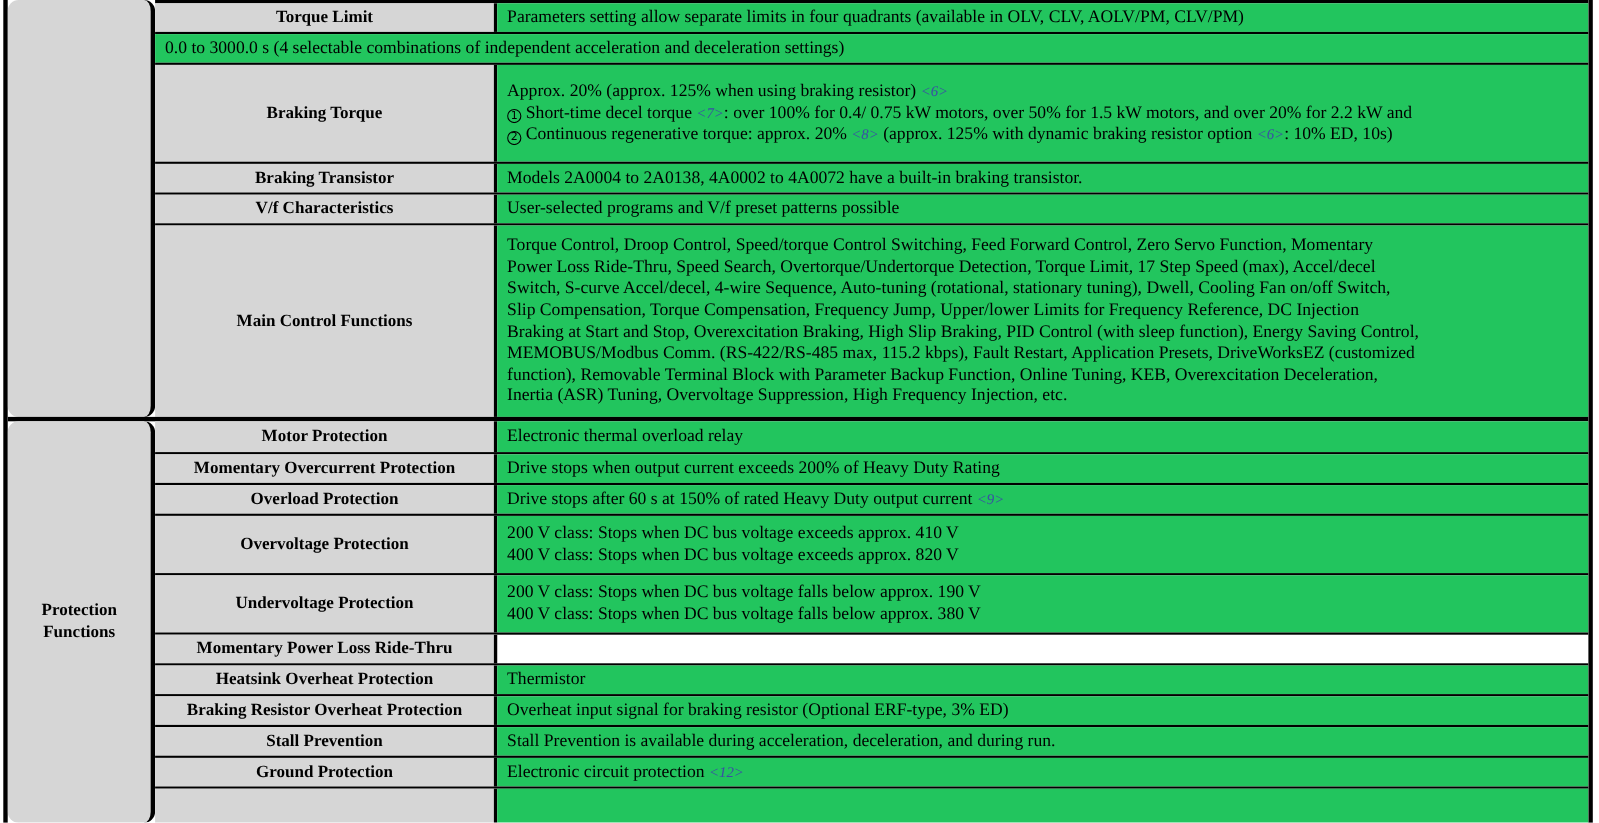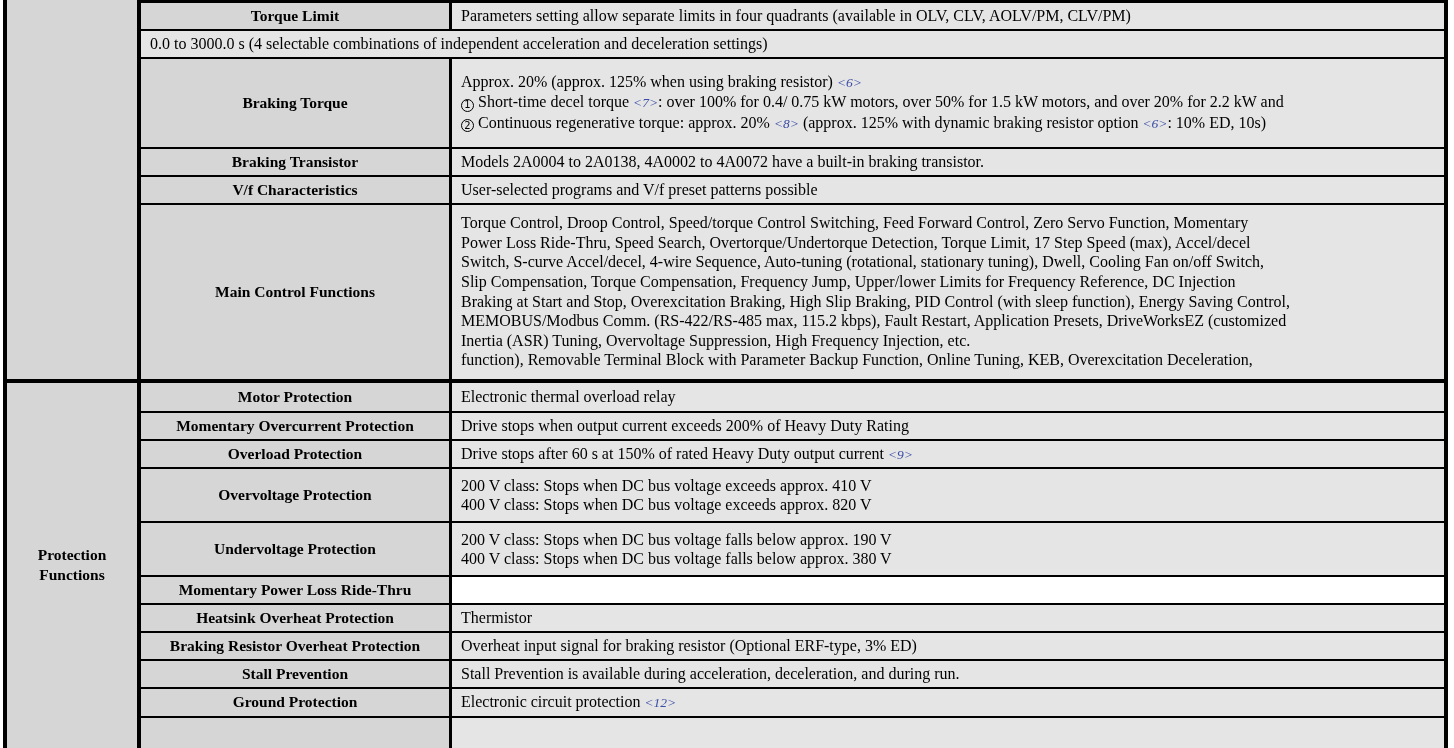--- a/index.html
+++ b/index.html
@@ -9,39 +9,39 @@
     display:flex;flex-direction:column;box-sizing:border-box;
     border-left:4px solid #000;border-right:4px solid #000;overflow:hidden;
   }
   .grp{display:flex;flex-direction:row;flex:0 0 auto;min-height:0;}
   .grp + .grp{border-top:4px solid #000;}
   .grp:last-child{flex:1 1 auto;}
   .grp-label{
     flex:0 0 134px;width:134px;background:var(--label-bg,#d6d6d6);
     border-right:4px solid #000;box-sizing:border-box;
     display:flex;align-items:center;justify-content:center;text-align:center;
-    font-weight:bold;font-size:15.5px;line-height:20px;padding:2px;
+    font-weight:bold;font-size:15.5px;line-height:20px;padding:2px;border-radius:10px;
   }
   .grp-rows{flex:1 1 auto;display:flex;flex-direction:column;min-width:0;}
   .grp:first-child .grp-rows .row:first-child{border-top:3px solid #000;}
   .row{display:flex;flex-direction:row;flex:0 0 auto;box-sizing:border-box;}
   .row + .row{border-top:2px solid #000;}
   .row[data-lines="1"]{min-height:28px;}
   .row[data-lines="2"]{min-height:54px;}
   .row[data-lines="4"]{min-height:90px;}
   .row[data-lines="8"]{min-height:176px;}
   .row.stub{flex:1 1 auto;min-height:5px;}
   .row-label{
     flex:0 0 311px;width:311px;background:var(--label-bg,#d6d6d6);
     border-right:3px solid #000;box-sizing:border-box;
     display:flex;align-items:center;justify-content:center;text-align:center;
     font-weight:bold;font-size:15.5px;line-height:18px;padding:2px 3px;
   }
   .row-content{
-    flex:1 1 auto;background:#e5e5e5;min-width:0;box-sizing:border-box;
+    flex:1 1 auto;background:#22c55e;min-width:0;box-sizing:border-box;
     display:flex;flex-direction:column;justify-content:center;
     padding:3px 6px 3px 9px;
   }
   .line{white-space:nowrap;overflow:hidden;font-size:16px;line-height:19.6px;}
   .fn{color:var(--fn-color,#3b4da6);font-style:italic;font-size:13.5px;}
   .circ{
     display:inline-flex;align-items:center;justify-content:center;
     width:13px;height:13px;border:1px solid #000;border-radius:50%;
     font-size:10px;line-height:1;vertical-align:-1px;box-sizing:border-box;
     font-family:"DejaVu Sans",sans-serif;
@@ -88,22 +88,22 @@
           </div>
           <div class="row" data-lines="8">
             <div class="row-label">Main Control Functions</div>
             <div class="row-content">
               <div class="line"><span class="txt">Torque Control, Droop Control, Speed/torque Control Switching, Feed Forward Control, Zero Servo Function, Momentary</span></div>
               <div class="line"><span class="txt">Power Loss Ride-Thru, Speed Search, Overtorque/Undertorque Detection, Torque Limit, 17 Step Speed (max), Accel/decel</span></div>
               <div class="line"><span class="txt">Switch, S-curve Accel/decel, 4-wire Sequence, Auto-tuning (rotational, stationary tuning), Dwell, Cooling Fan on/off Switch,</span></div>
               <div class="line"><span class="txt">Slip Compensation, Torque Compensation, Frequency Jump, Upper/lower Limits for Frequency Reference, DC Injection</span></div>
               <div class="line"><span class="txt">Braking at Start and Stop, Overexcitation Braking, High Slip Braking, PID Control (with sleep function), Energy Saving Control,</span></div>
               <div class="line"><span class="txt">MEMOBUS/Modbus Comm. (RS-422/RS-485 max, 115.2 kbps), Fault Restart, Application Presets, DriveWorksEZ (customized</span></div>
+              <div class="line"><span class="txt">function), Removable Terminal Block with Parameter Backup Function, Online Tuning, KEB, Overexcitation Deceleration,</span></div>
               <div class="line"><span class="txt">Inertia (ASR) Tuning, Overvoltage Suppression, High Frequency Injection, etc.</span></div>
-              <div class="line"><span class="txt">function), Removable Terminal Block with Parameter Backup Function, Online Tuning, KEB, Overexcitation Deceleration,</span></div>
             </div>
           </div>
         </div>
       </div>
       <div class="grp">
         <div class="grp-label">Protection Functions</div>
         <div class="grp-rows">
           <div class="row" data-lines="1">
             <div class="row-label">Motor Protection</div>
             <div class="row-content">

